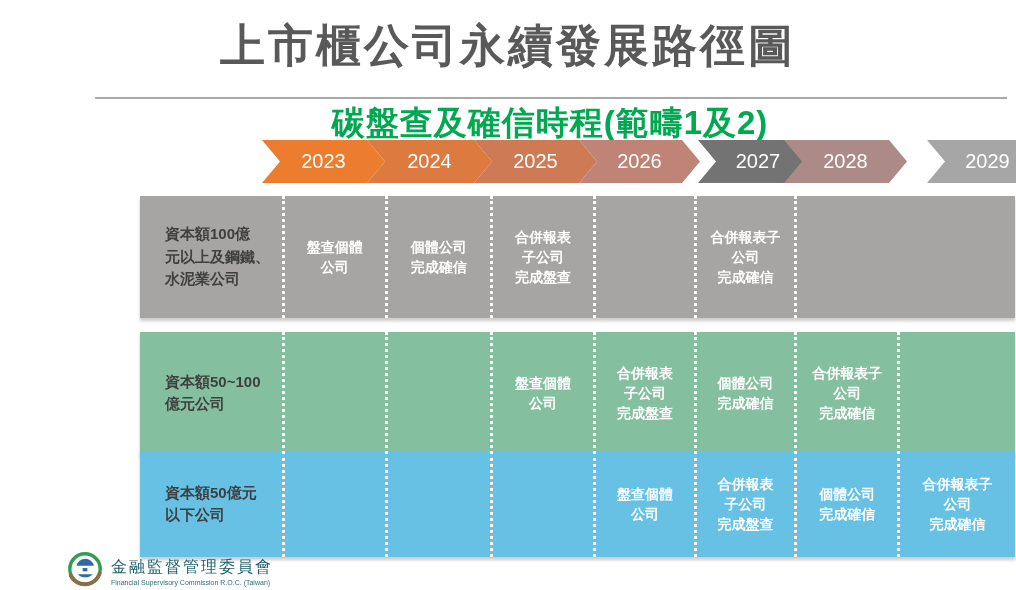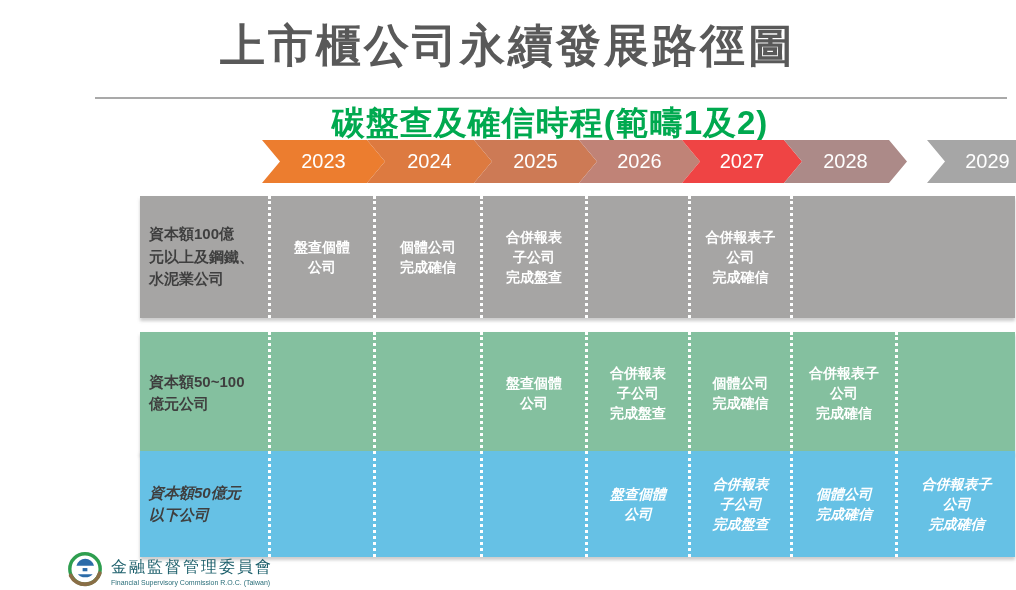--- a/index.html
+++ b/index.html
@@ -44,21 +44,21 @@
     padding-left: 9px;
     font-size: 15px; font-weight: 700; color: #3f3f3f;
     line-height: 1.5; white-space: pre-line; text-align: left;
   }
   .cell-text {
     font-size: 14px; font-weight: 700; color: #ffffff;
     line-height: 1.45; white-space: pre-line; text-align: center;
   }
 
   
-  .w0 { width: 128px; } .w1 { width: 105px; } .w2 { width: 107px; }
+  .w0 { width: 128px; margin-left: 16px; } .w1 { width: 105px; } .w2 { width: 107px; }
   .w3 { width: 105px; } .w4 { width: 103px; } .w5 { width: 102px; }
   .w6 { width: 105px; } .w7 { width: 120px; }
 
   .row-1 { top: 196px; height: 122px; }
   .row-2 { top: 332px; height: 122px; }
   .row-3 { top: 451px; height: 106px; }
 
   .footer {
     position: absolute; left: 66px; top: 550px;
     display: flex; align-items: center; gap: 7px;
@@ -84,21 +84,21 @@
   </div>
 <div class="chevron" style="left: 367px; width: 125px; background: rgb(221, 122, 64);">
     <span>2024</span>
   </div>
 <div class="chevron" style="left: 474px; width: 123px; background: rgb(205, 122, 85); text-align: right;">
     <span>2025</span>
   </div>
 <div class="chevron" style="left: 579px; width: 121px; background: rgb(192, 131, 119);">
     <span>2026</span>
   </div>
-<div class="chevron" style="left: 682px; width: 120px; background: #ef4444;">
+<div class="chevron" style="left: 698px; width: 120px; background: #737373;">
     <span>2027</span>
   </div>
 <div class="chevron" style="left: 784px; width: 123px; background: rgb(172, 138, 136);">
     <span>2028</span>
   </div>
 <div class="chevron" style="left: 927px; width: 121px; background: rgb(166, 166, 166);">
     <span>2029</span>
   </div>
 
 <div class="band row-1" style="background: rgb(166, 165, 164);">
@@ -159,21 +159,21 @@
   <div class="col w6 sep">
       <span class="cell-text">合併報表子
 公司
 完成確信</span>
     </div>
   <div class="col w7 sep">
       <span class="cell-text"></span>
     </div>
 </div>
 
-<div class="band row-3" style="background: rgb(102, 193, 229); font-style: italic;">
+<div class="band row-3" style="background: rgb(102, 193, 229);">
   <div class="col w0 row-label">資本額50億元
 以下公司</div>
   <div class="col w1 sep">
       <span class="cell-text"></span>
     </div>
   <div class="col w2 sep">
       <span class="cell-text"></span>
     </div>
   <div class="col w3 sep">
       <span class="cell-text"></span>

